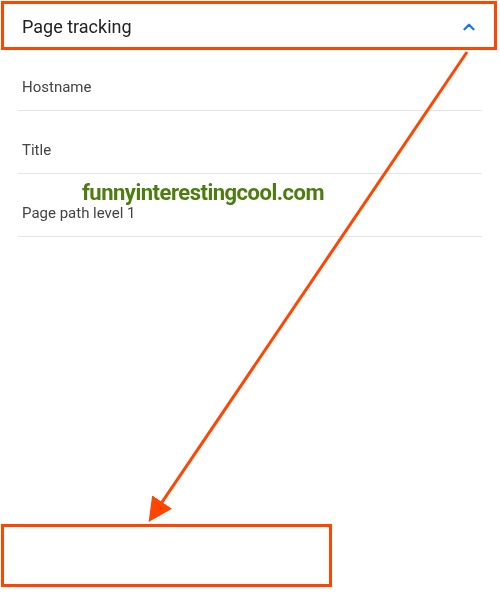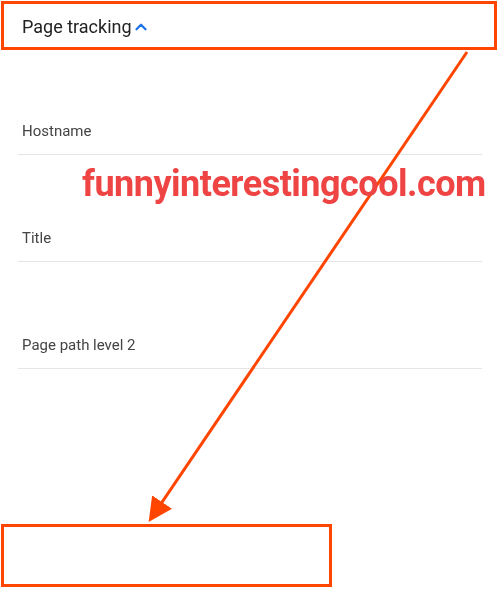--- a/index.html
+++ b/index.html
@@ -13,21 +13,21 @@
       height: 597px;
       background: #fff;
       position: relative;
       overflow: hidden;
     }
     .container {
       padding: 8px 18px 0 18px;
     }
     .section-header {
       display: flex;
-      justify-content: flex-start;
+      justify-content: space-between;
       align-items: center;
       padding: 8px 4px 10px 4px;
       border-bottom: 1px solid #e5e5e5;
       cursor: pointer;
     }
     .section-title {
       font-size: 18px;
       color: #222;
       font-weight: 400;
     }
@@ -40,28 +40,27 @@
       display: flex;
       flex-direction: column;
     }
     .list-item {
       padding: 30px 4px 14px 4px;
       border-bottom: 1px solid #e5e5e5;
       font-size: 15px;
       color: #444;
       font-weight: 400;
       cursor: pointer;
-      margin-top: 44px;
     }
     .watermark {
       position: absolute;
-      top: 163px;
+      top: 180px;
       left: 82px;
-      color: #ef4444;
-      font-size: 36px;
+      color: #4d7c0f;
+      font-size: 22px;
       font-weight: 700;
       letter-spacing: -0.5px;
       pointer-events: none;
       z-index: 10;
     }
     .highlight-box-top {
       position: absolute;
       top: 1px;
       left: 1px;
       width: 496px;
@@ -104,21 +103,21 @@
   </div>
 
   <div class="list">
     <div class="list-item">
       <span>Hostname</span>
     </div>
     <div class="list-item">
       <span>Title</span>
     </div>
     <div class="list-item">
-      <span>Page path level 2</span>
+      <span>Page path level 1</span>
     </div>
   </div>
 </div>
 
 <div class="watermark">funnyinterestingcool.com</div>
 
 <div class="highlight-box-top"></div>
 <div class="highlight-box-bottom"></div>
 
 <svg class="arrow-svg">

